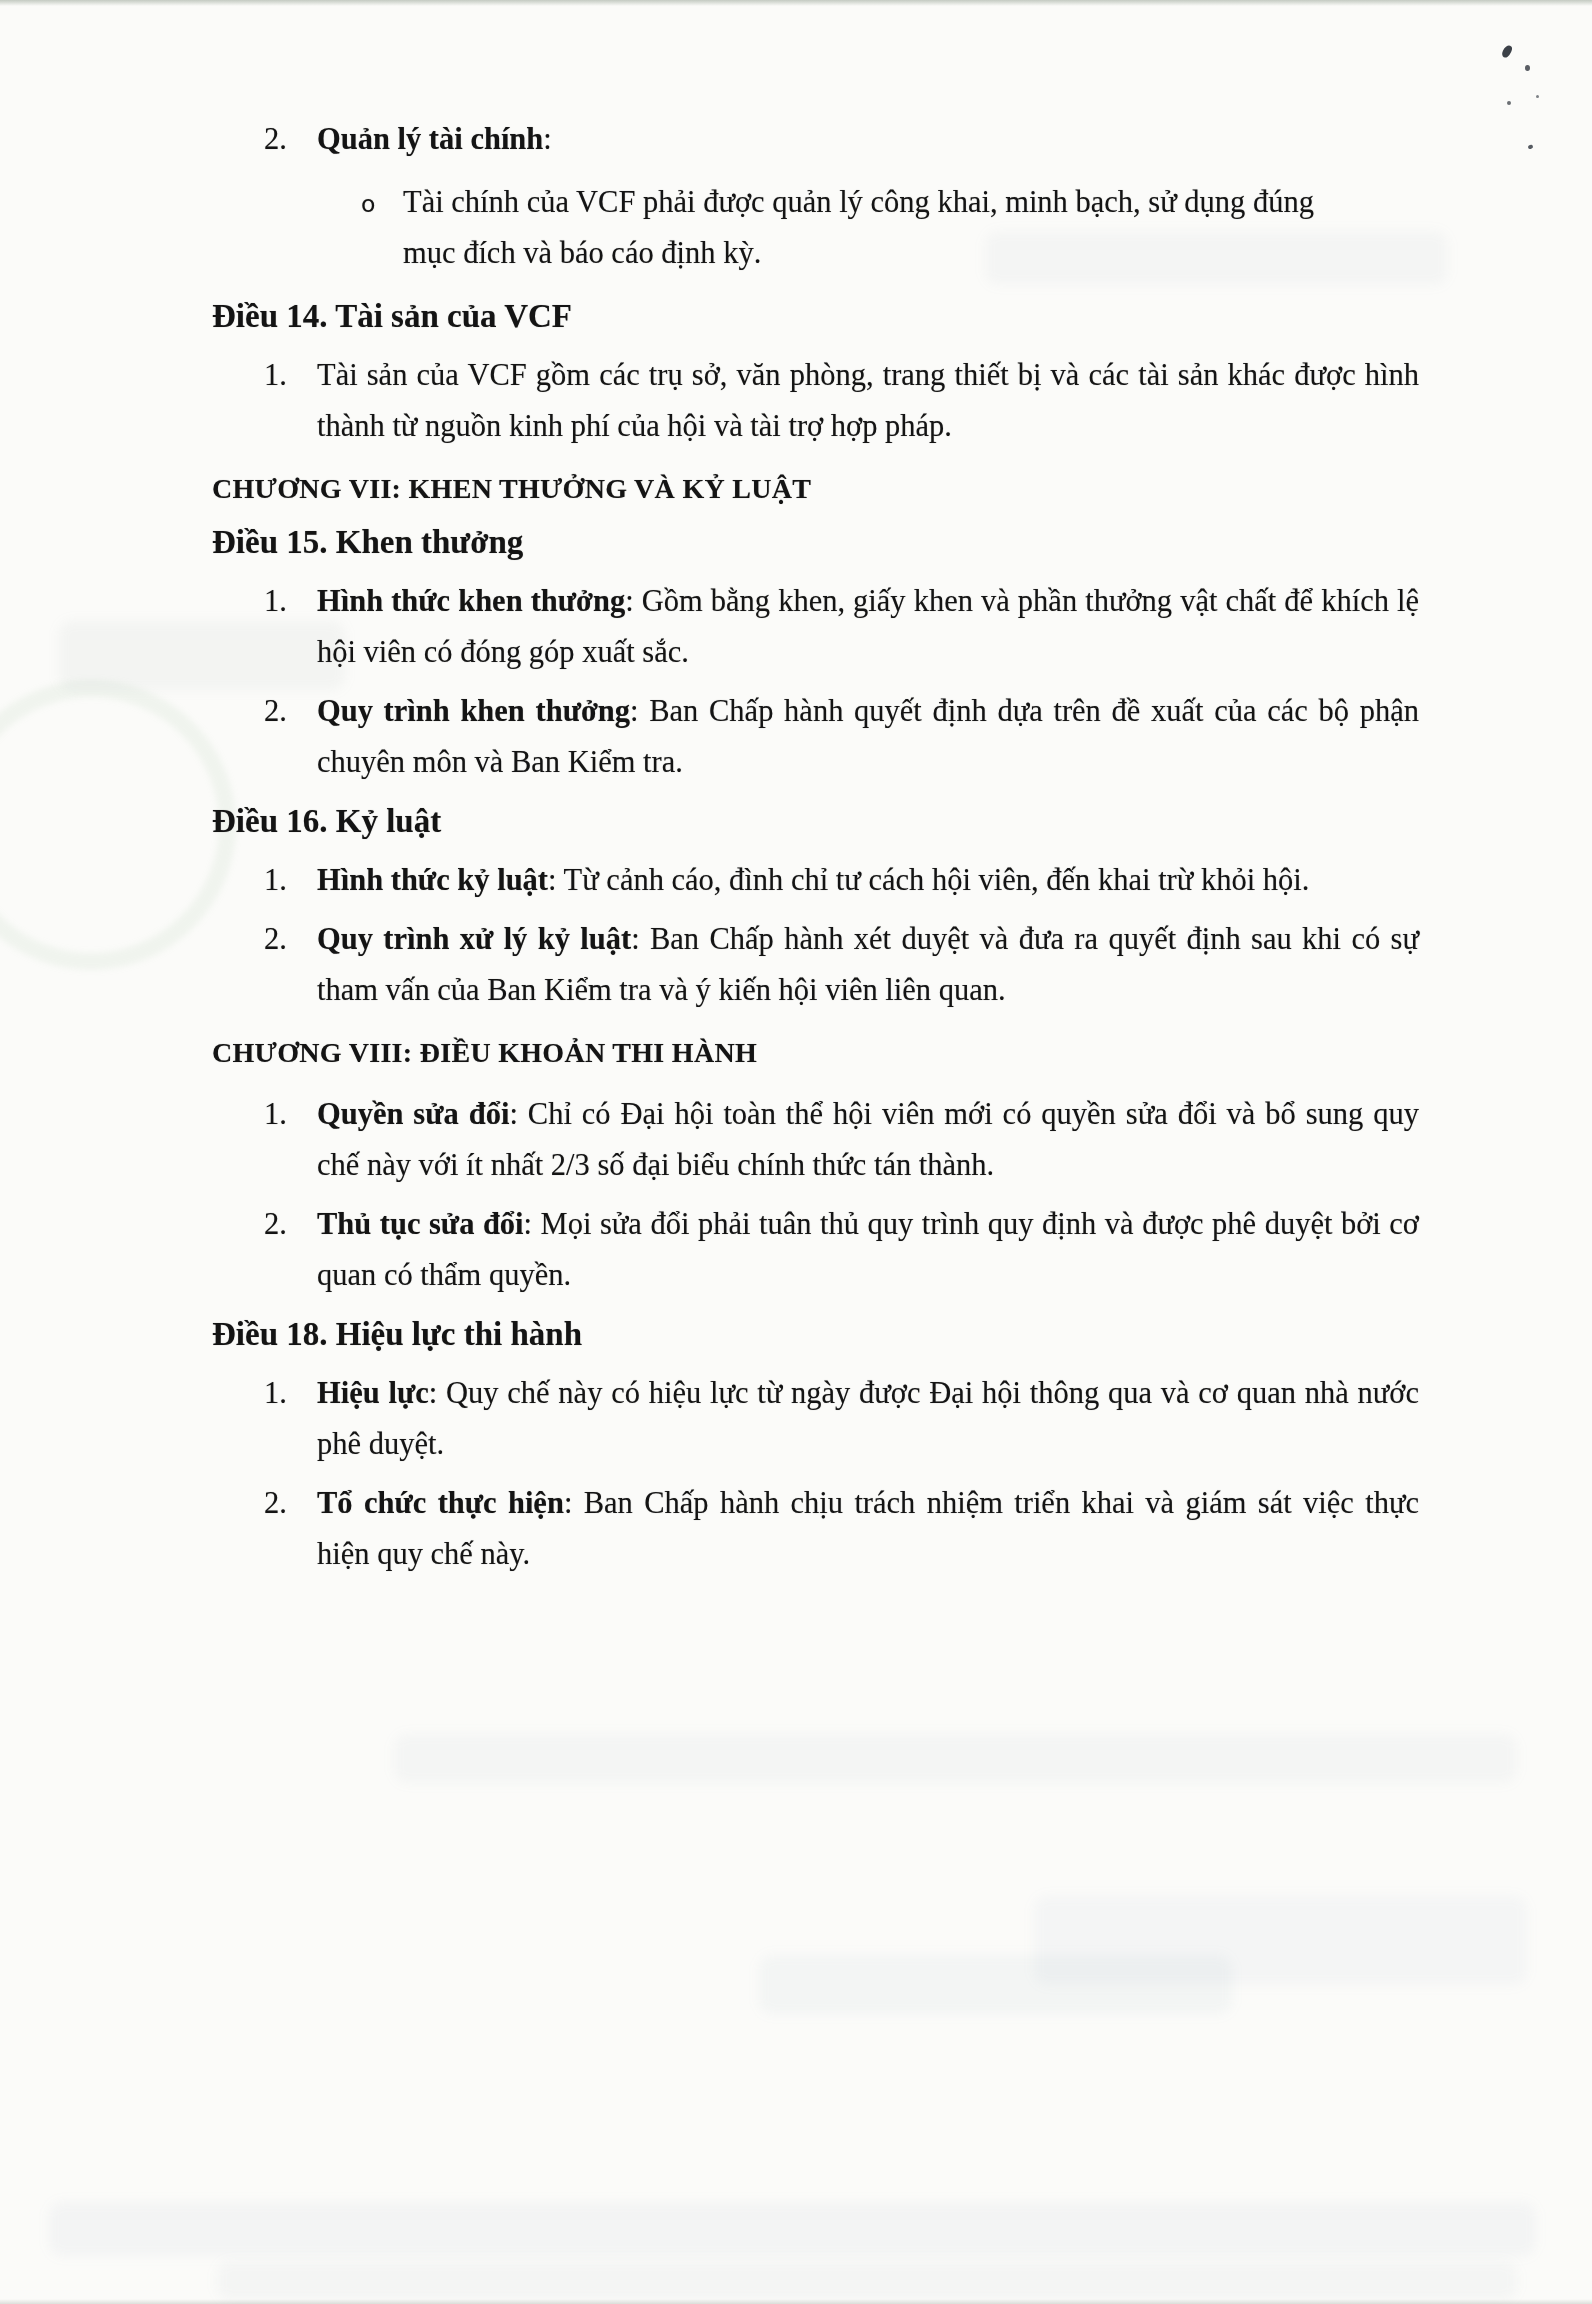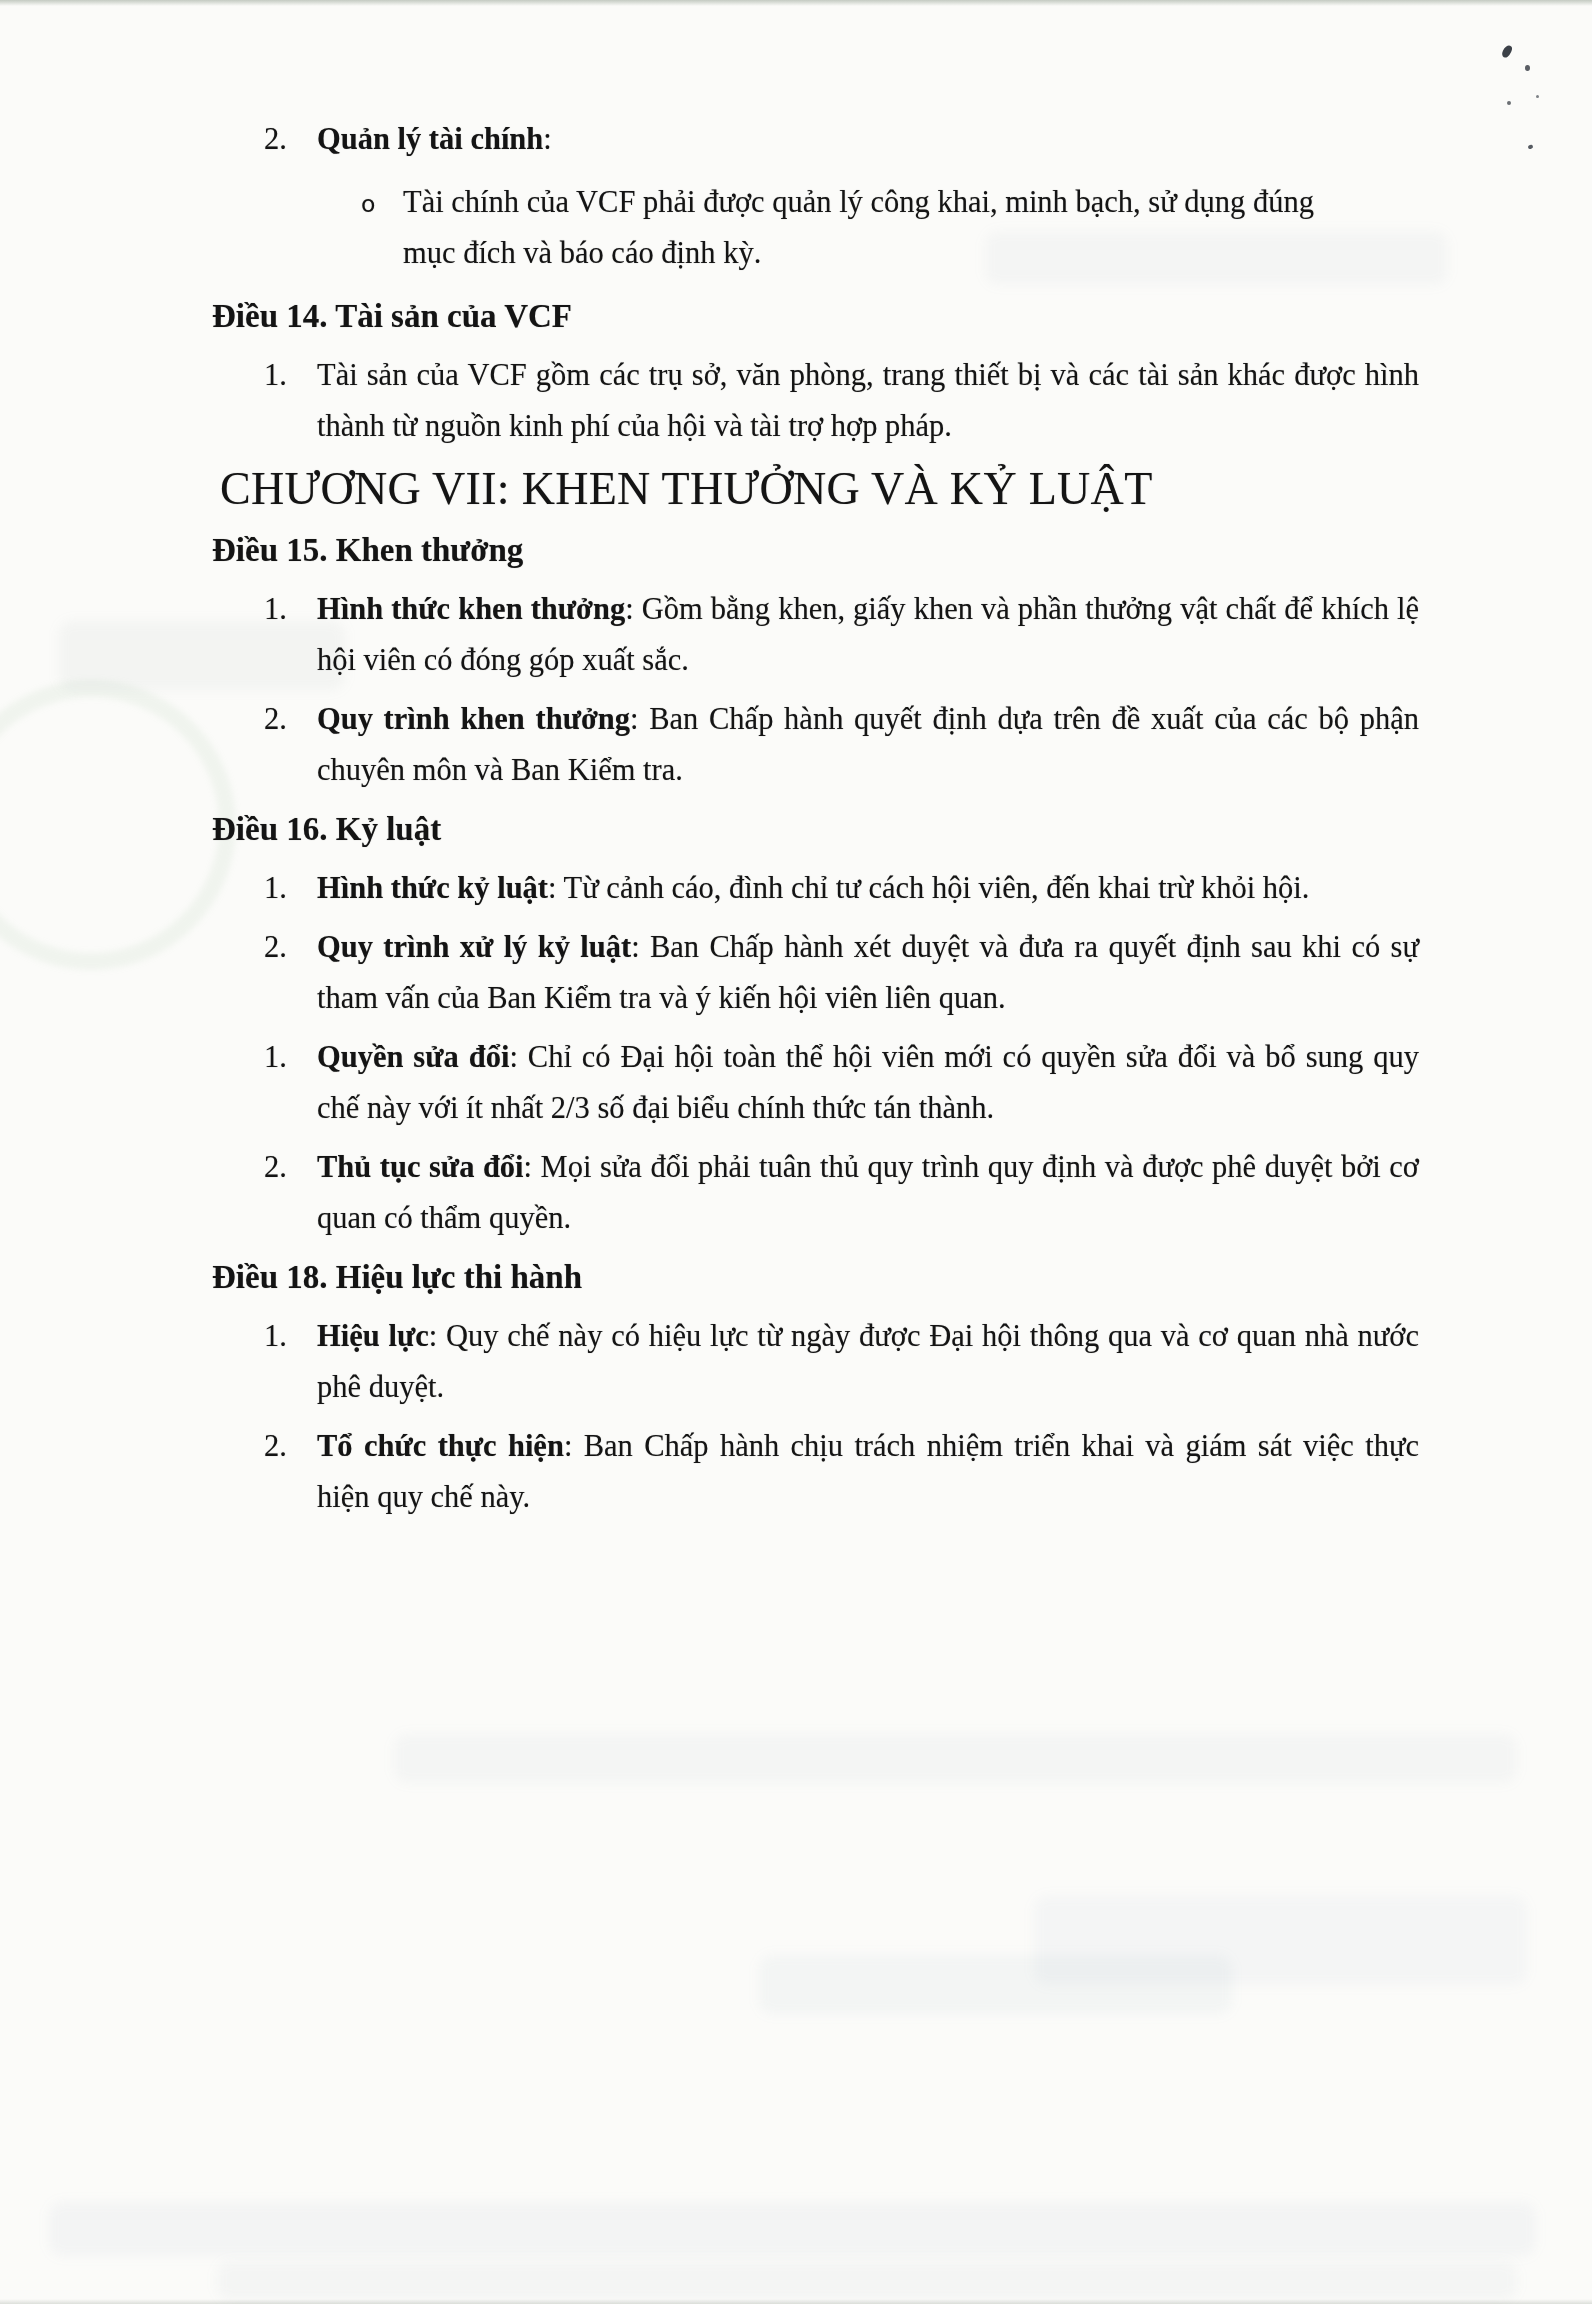--- a/index.html
+++ b/index.html
@@ -48,21 +48,21 @@
   
   .content {
     position: absolute; top: 0; left: 212px;
     width: 1215px;
     padding-top: 106px;
     font-size: 30.5px;
     line-height: 51px;
     text-shadow: 0 0 1px rgba(10,10,10,0.35);
   }
   h2.chapter {
-    margin: 8px; font-size: 46px; line-height: 57px; font-weight: normal;
+    margin: 0; font-size: 28px; line-height: 57px; font-weight: bold;
     letter-spacing: 0.3px;
   }
   h3.article {
     margin: 0; font-size: 33px; line-height: 51px; font-weight: bold;
   }
   .gap-art14 { margin-top: 29.6px; }
   .gap-ch7   { margin-top: 71px; }
   .gap-art16 { margin-top: 21.7px; }
   .gap-ch8   { margin-top: 58px; }
   .gap-art18 { margin-top: 15.8px; font-family: Liberation Serif, serif; }
@@ -140,20 +140,21 @@
     <div class="num-item">
       <span class="num">1.</span>
       <p class="itext"><b class="lbl">Hình thức kỷ luật</b><span>: Từ cảnh cáo, đình chỉ tư cách hội viên, đến khai trừ khỏi hội.</span></p>
     </div>
 
     <div class="num-item">
       <span class="num">2.</span>
       <p class="itext"><b class="lbl">Quy trình xử lý kỷ luật</b><span>: Ban Chấp hành xét duyệt và đưa ra quyết định sau khi có sự tham vấn của Ban Kiểm tra và ý kiến hội viên liên quan.</span></p>
     </div>
 
+    <h2 class="chapter gap-ch8">CHƯƠNG VIII: ĐIỀU KHOẢN THI HÀNH</h2>
 
     <div class="num-item">
       <span class="num">1.</span>
       <p class="itext"><b class="lbl">Quyền sửa đổi</b><span>: Chỉ có Đại hội toàn thể hội viên mới có quyền sửa đổi và bổ sung quy chế này với ít nhất 2/3 số đại biểu chính thức tán thành.</span></p>
     </div>
 
     <div class="num-item">
       <span class="num">2.</span>
       <p class="itext"><b class="lbl">Thủ tục sửa đổi</b><span>: Mọi sửa đổi phải tuân thủ quy trình quy định và được phê duyệt bởi cơ quan có thẩm quyền.</span></p>
     </div>

